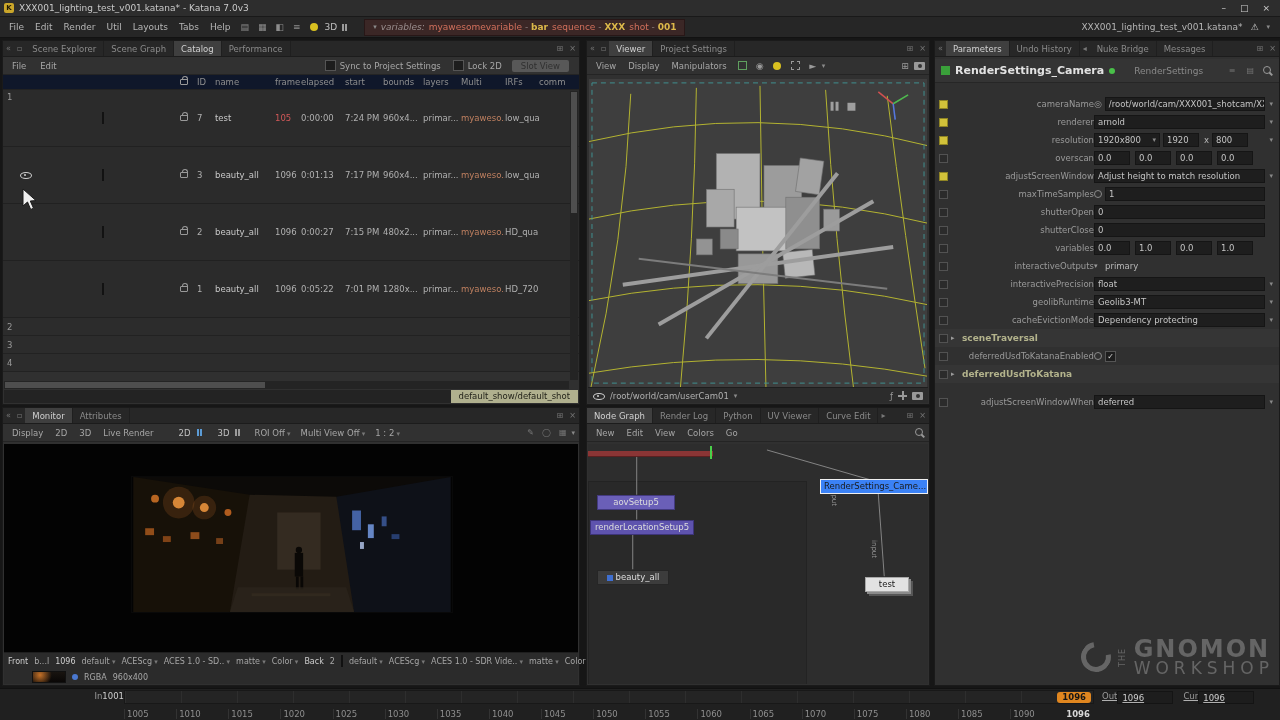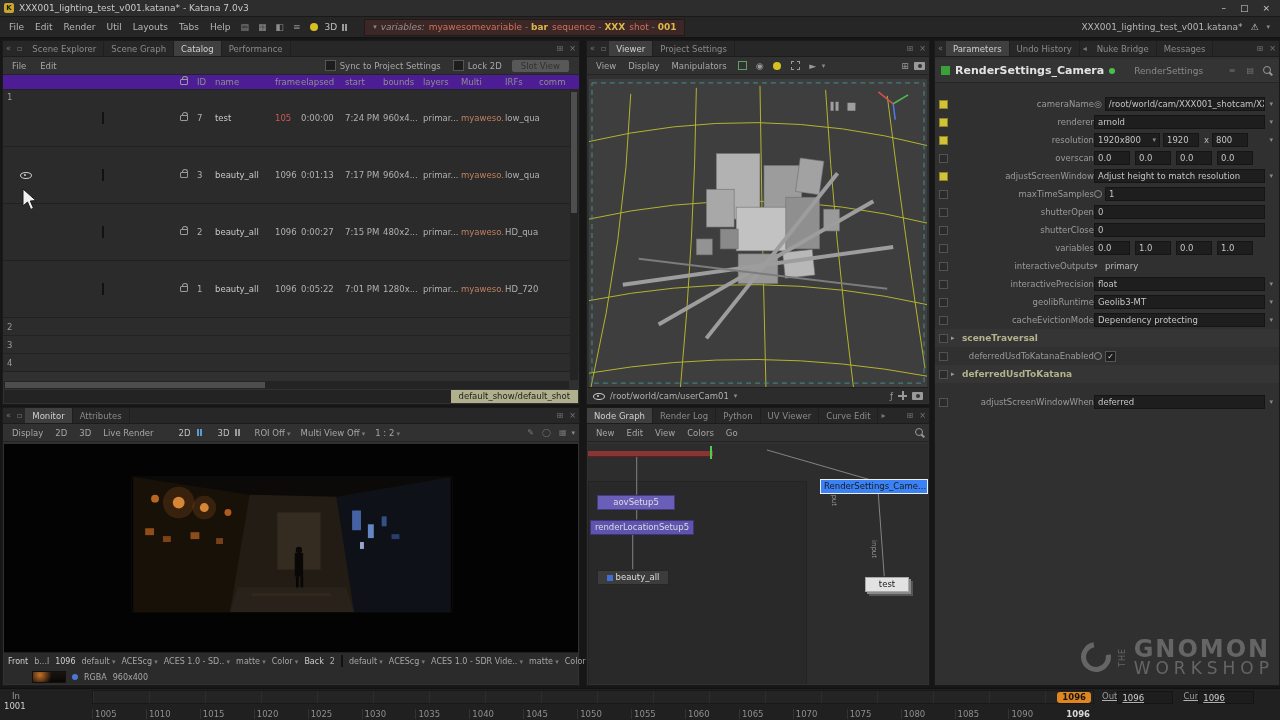--- a/index.html
+++ b/index.html
@@ -61,21 +61,21 @@
   .vname { color:#d2705c; }
   .vsep { color:#8a7a7a; }
   .vval { color:#ddb94a; font-weight:bold; }
   #mb-file { margin-left:auto; color:#b5b5b5; display:flex; align-items:center; gap:8px; padding-right:6px; }
 
   
   #catalog { left:2px; top:40px; width:578px; height:365px; }
   .cat-toolbar { height:18px; display:flex; align-items:center; font-size:8.5px; color:#a6a6a6; padding:0 4px; gap:4px; background:#313131; border-bottom:1px solid #242424; }
   .chip-disabled { background:#585858; color:#303030; border-radius:2px; padding:1px 9px; margin:0 6px; }
   .cat-grid { display:grid; grid-template-columns:14px 18px 136px 26px 18px 60px 26px 44px 38px 40px 38px 44px 34px 1fr; align-items:center; }
-  .cat-header { height:15px; background:#4c1d95; border-bottom:1px solid #222; color:#8e8e8e; font-size:8.5px; }
+  .cat-header { height:15px; background:#0f172a; border-bottom:1px solid #222; color:#8e8e8e; font-size:8.5px; }
   .cat-list { background:#282828; }
   .cat-row { height:57px; border-bottom:1px solid #212121; background:#2b2b2b; }
   .c-gut { align-self:start; padding:2px 0 0 4px; color:#9a9a9a; font-size:8.5px; }
   .cat-eye { justify-self:center; }
   .cat-eye[data-on="0"] { visibility:hidden; }
   .thumb { width:128px; height:50px; border:1px solid #121212; }
   .thumb[data-variant="city"] { background:
       repeating-linear-gradient(90deg, rgba(0,0,0,.28) 0 5px, rgba(255,255,255,0) 5px 13px),
       radial-gradient(ellipse at 45% 40%, #7d614a 0%, #5d4836 45%, #2e241c 100%); }
   .thumb[data-variant="alley"] { background:
@@ -150,21 +150,21 @@
   #nd-aov { left:9px; top:51px; width:78px; background:#6a5fb8; border-color:#433a80; }
   #nd-rls { left:2px; top:76px; width:104px; background:#5e53ae; border-color:#3d347a; }
   #nd-beauty { left:9px; top:126px; width:72px; background:#3c3c3c; border-color:#262626; display:flex; align-items:center; justify-content:center; gap:3px; }
   .beauty-flag { width:6px; height:6px; background:#3f6fd0; flex:none; }
   #nd-rs { left:232px; top:35px; width:108px; background:#3b82f6; color:#1a1a1a; border-color:#efefef; }
   #nd-test { left:277px; top:133px; width:44px; background:#e2e2e2; color:#1a1a1a; border-color:#a8a8a8; box-shadow:2px 2px 0 #8a8a8a, 4px 4px 0 #565656; }
   .ng-port { position:absolute; font-size:7px; color:#9a9a9a; transform:rotate(90deg); transform-origin:left top; }
 
   
   #timeline { position:absolute; left:0; top:688px; width:1280px; height:32px; background:#202020; border-top:1px solid #111; display:flex; font-size:8.5px; }
-  .tl-left { width:92px; flex:none; display:flex; flex-direction:column; justify-content:flex-start; padding:2px 0 2px 4px; }
+  .tl-left { width:92px; flex:none; display:flex; flex-direction:row; justify-content:flex-end; padding:2px 0 2px 4px;margin-left:32px; }
   .tl-lbl { color:#9a9a9a; padding-left:8px; }
   .tl-val { color:#cfcfcf; }
   .tl-mid { flex:1; display:flex; flex-direction:column; min-width:0; }
   .tl-scrub { height:14px; background:#242424; border:1px solid #181818; position:relative; margin-top:1px;
       background-image:repeating-linear-gradient(90deg, #2e2e2e 0 1px, rgba(0,0,0,0) 1px 56px); }
   .tl-playhead { position:absolute; right:2px; top:1px; background:#e0861f; color:#151515; font-size:8.5px; font-weight:bold; padding:0 5px; border-radius:3px; height:11px; line-height:11px; }
   .tl-ruler { height:15px; display:flex; align-items:flex-end; color:#8e8e8e; font-size:8.5px; }
   .tick { flex:1; border-left:1px solid #333; padding-left:2px; overflow:hidden; white-space:nowrap; }
   .tick-last { color:#d8d8d8; font-weight:bold; padding:0 4px; }
   .tl-right { width:186px; flex:none; display:flex; gap:10px; padding:2px 6px 2px 8px; }

